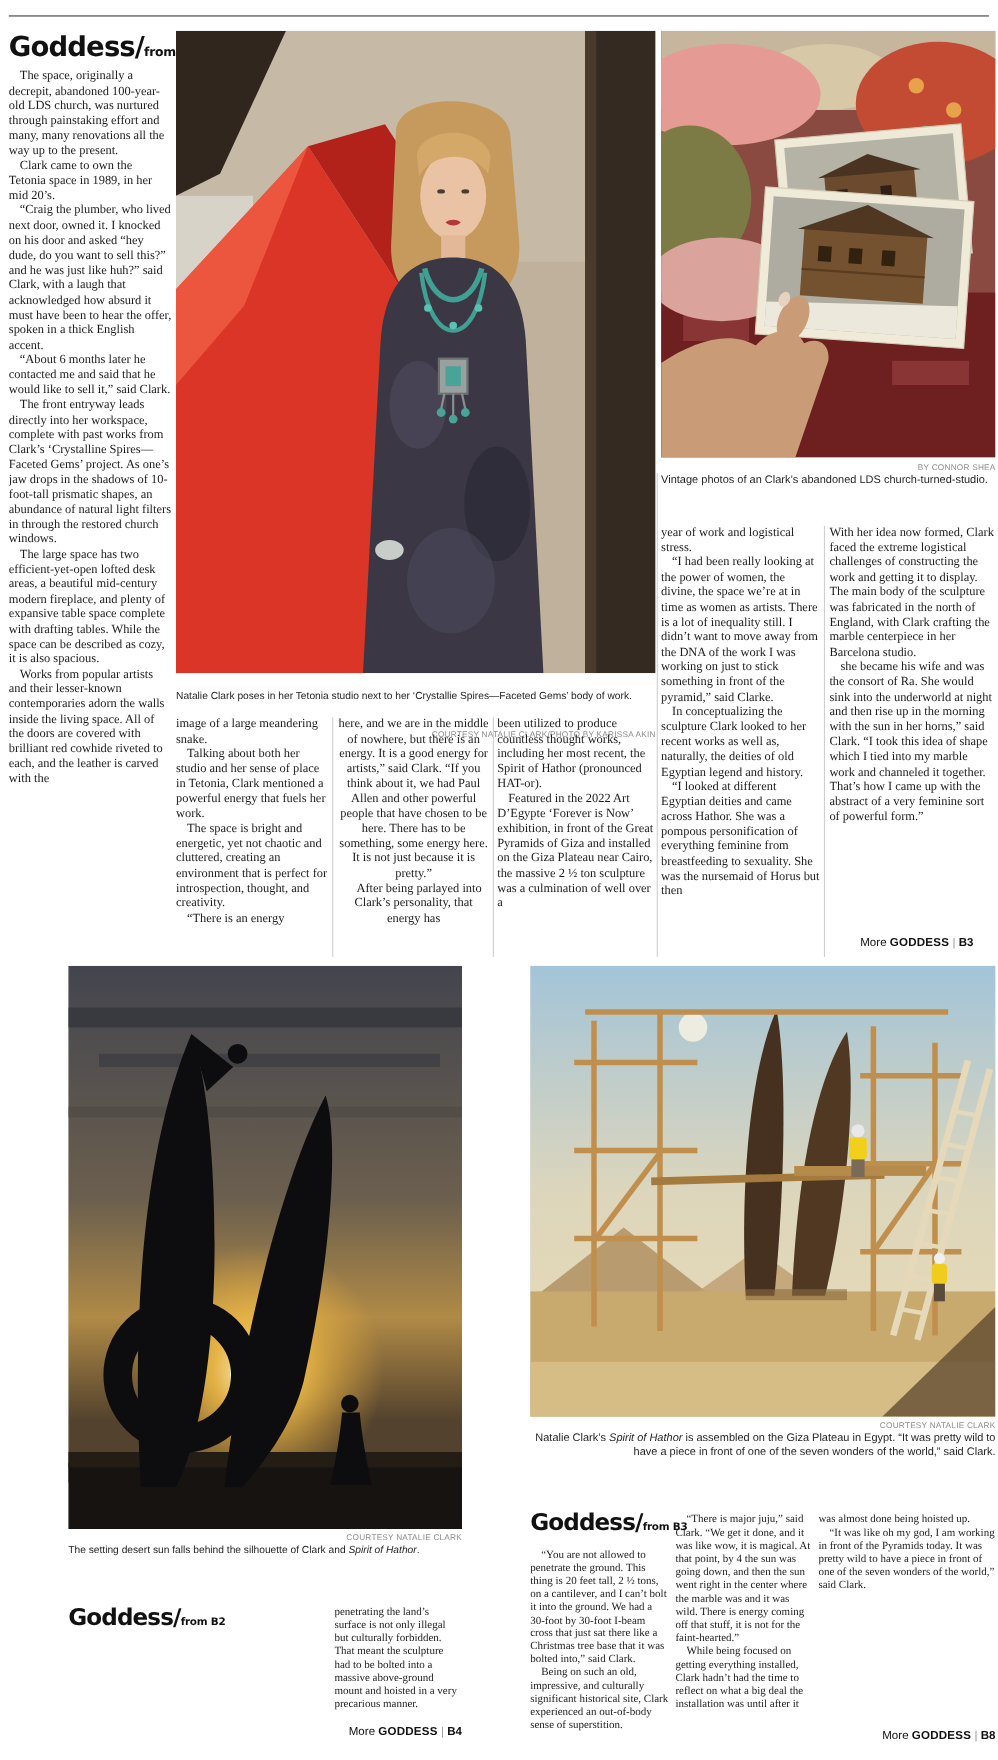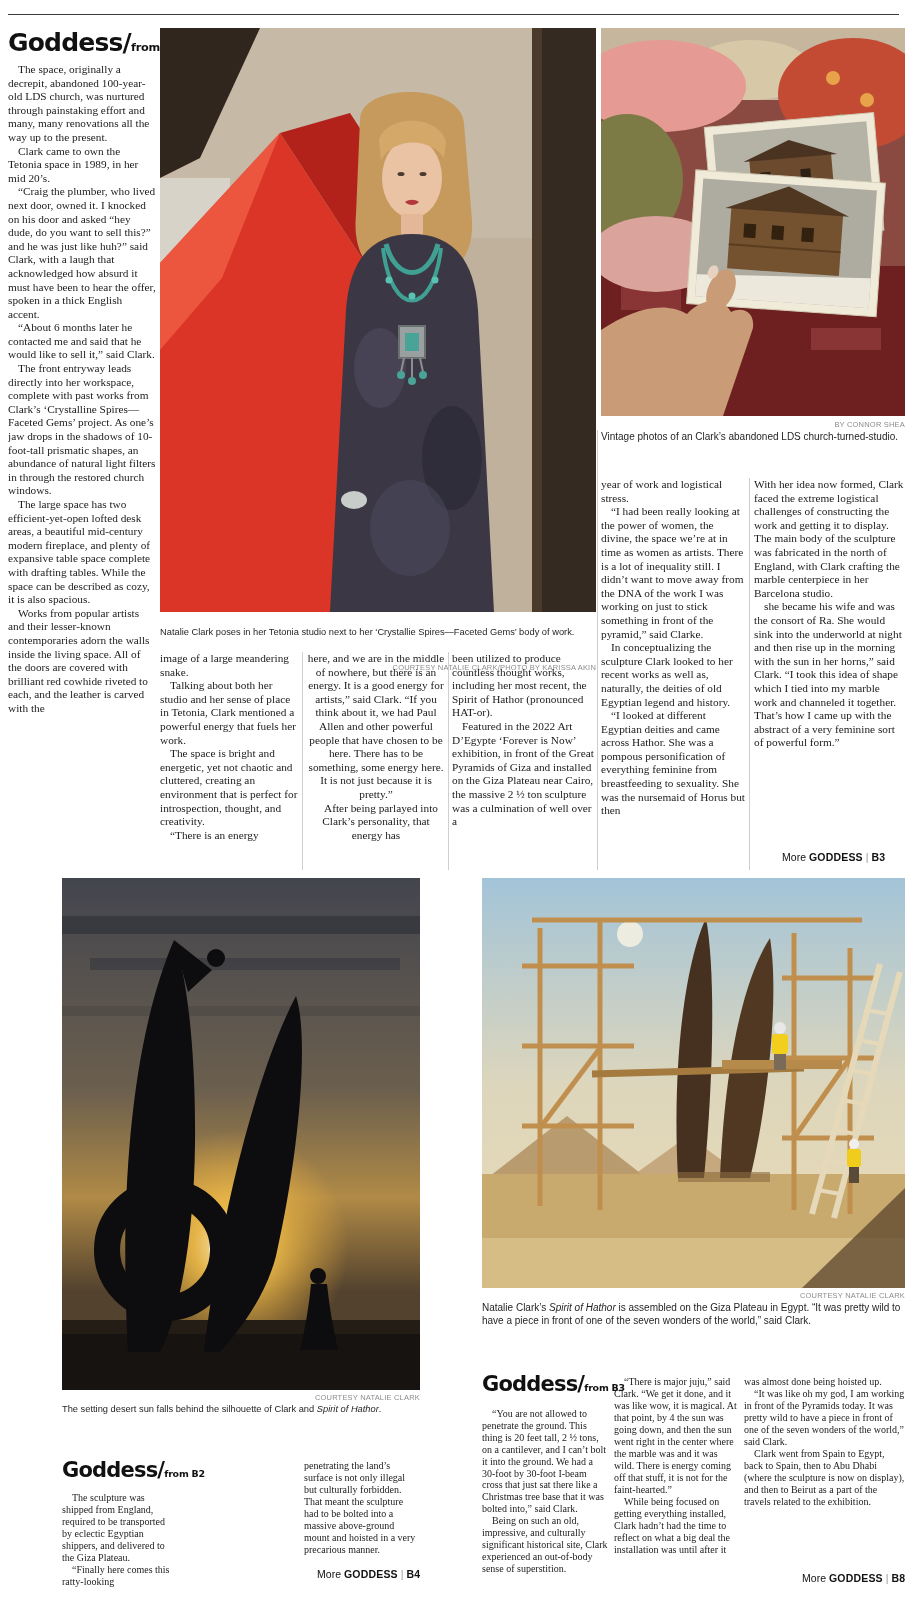--- a/index.html
+++ b/index.html
@@ -215,24 +215,20 @@
     </svg>
   </div>
   <div class="credit" style="left:62px; top:1393px; width:358px;">COURTESY NATALIE CLARK</div>
   <div class="caption cap-sm" style="left:62px; top:1403px; width:358px;">
     <span>The setting desert sun falls behind the silhouette of Clark and </span><span class="it">Spirit of Hathor</span><span>.</span>
   </div>
 
   <div class="sec-head" style="left:62px; top:1458px; font-size:21px;">
     <span class="t">Goddess/</span><span class="f">from B2</span>
   </div>
-  <div class="col col-sm" style="left:62px; top:1492px; width:112px; height:108px;">
-      <p>The sculpture was shipped from England, required to be transported by eclectic Egyptian shippers, and delivered to the Giza Plateau.</p>
-      <p>“Finally here comes this ratty-looking</p>
-    </div>
   <div class="col col-sm flush" style="left:304px; top:1460px; width:116px; height:105px;">
       <p>penetrating the land’s surface is not only illegal but culturally forbidden. That meant the sculpture had to be bolted into a massive above-ground mount and hoisted in a very precarious manner.</p>
     </div>
   <div class="more" style="left:304px; top:1568px; width:116px;">
     <span class="lbl">More</span>&nbsp;<span class="ttl">GODDESS</span><span class="sep">|</span><span class="pg">B4</span>
   </div>
 
   <div class="photo" style="left:482px; top:878px; width:423px; height:410px;">
     <svg width="423" height="410" viewBox="0 0 423 410">
       <defs>
@@ -290,37 +286,36 @@
       </g>
       <g>
         <circle cx="372" cy="266" r="5" fill="#f0f0f0"></circle>
         <rect x="365" y="271" width="14" height="18" rx="3" fill="#f0cd1c"></rect>
         <rect x="367" y="289" width="10" height="16" fill="#5a4a3a"></rect>
       </g>
       <polygon points="320,410 423,310 423,410" fill="#5b452c" opacity="0.75"></polygon>
     </svg>
   </div>
   <div class="credit" style="left:482px; top:1291px; width:423px;">COURTESY NATALIE CLARK</div>
-  <div class="caption" style="left:482px; top:1301px; width:423px;">
+  <div class="caption" style="left:482px; top:1301px; width:423px;text-align:right;">
     <span>Natalie Clark’s </span><span class="it">Spirit of Hathor</span><span> is assembled on the Giza Plateau in Egypt. “It was pretty wild to have a piece in front of one of the seven wonders of the world,” said Clark.</span>
   </div>
 
   <div class="sec-head" style="left:482px; top:1372px; font-size:21px;">
     <span class="t">Goddess/</span><span class="f">from B3</span>
   </div>
   <div class="col col-sm" style="left:482px; top:1408px; width:126px; height:192px; line-height:11.9px;">
       <p>“You are not allowed to penetrate the ground. This thing is 20 feet tall, 2 ½ tons, on a cantilever, and I can’t bolt it into the ground. We had a 30-foot by 30-foot I-beam cross that just sat there like a Christmas tree base that it was bolted into,” said Clark.</p>
       <p>Being on such an old, impressive, and culturally significant historical site, Clark experienced an out-of-body sense of superstition.</p>
     </div>
   <div class="col col-sm" style="left:614px; top:1376px; width:124px; height:224px;">
       <p>“There is major juju,” said Clark. “We get it done, and it was like wow, it is magical. At that point, by 4 the sun was going down, and then the sun went right in the center where the marble was and it was wild. There is energy coming off that stuff, it is not for the faint-hearted.”</p>
       <p>While being focused on getting everything installed, Clark hadn’t had the time to reflect on what a big deal the installation was until after it</p>
     </div>
   <div class="col col-sm flush" style="left:744px; top:1376px; width:161px; height:190px;">
       <p>was almost done being hoisted up.</p>
       <p>“It was like oh my god, I am working in front of the Pyramids today. It was pretty wild to have a piece in front of one of the seven wonders of the world,” said Clark.</p>
-      <p>Clark went from Spain to Egypt, back to Spain, then to Abu Dhabi (where the sculpture is now on display), and then to Beirut as a part of the travels related to the exhibition.</p>
     </div>
   <div class="more" style="left:744px; top:1572px; width:161px;">
     <span class="lbl">More</span>&nbsp;<span class="ttl">GODDESS</span><span class="sep">|</span><span class="pg">B8</span>
   </div>
 
 </div>
 
 </body></html>

